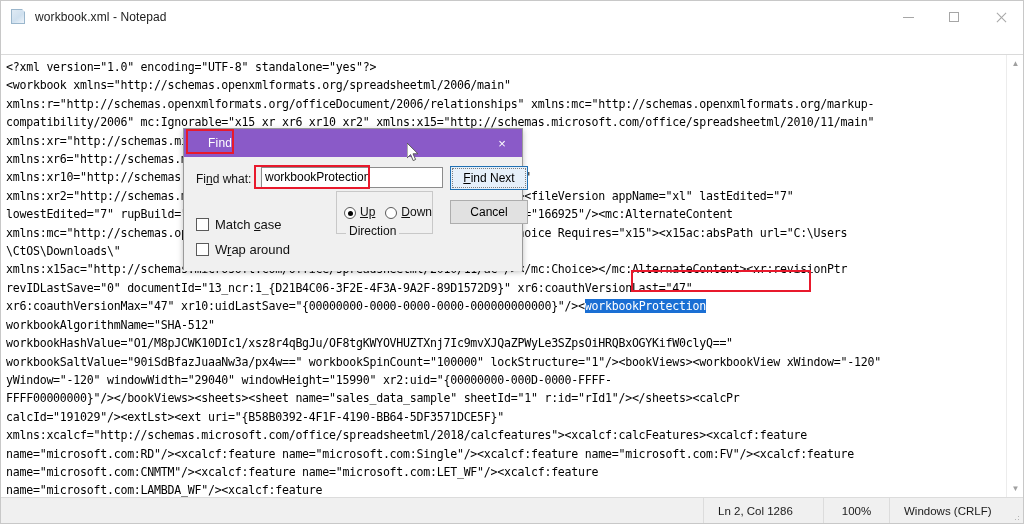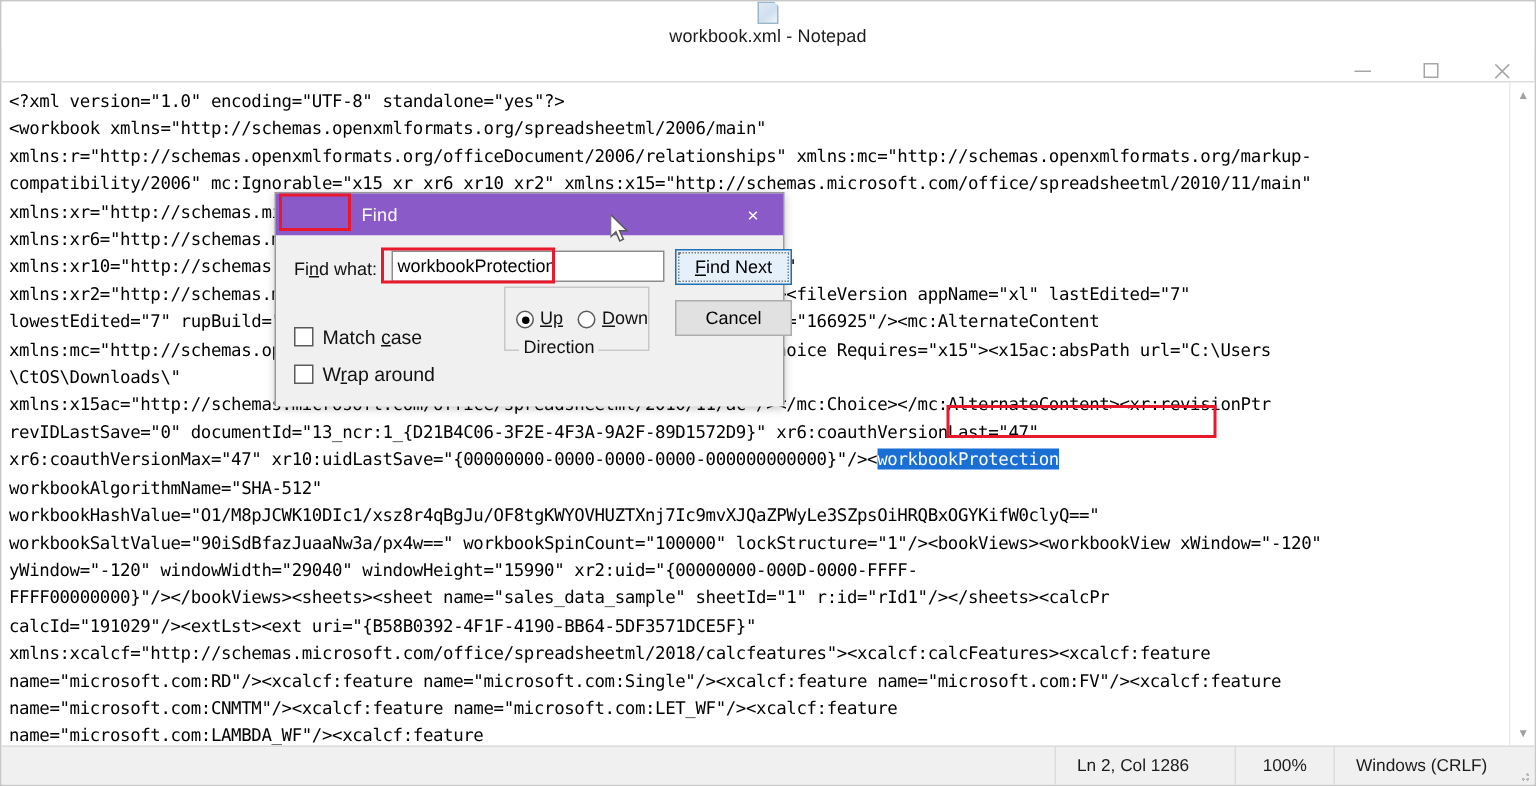--- a/index.html
+++ b/index.html
@@ -24,21 +24,20 @@
   
   .titlebar {
     position: absolute;
     left: 0; top: 0;
     width: 100%;
     height: 32px;
     background: #ffffff;
     display: flex;
     align-items: center;
     box-sizing: border-box;
-    flex-direction: column;
   }
   .app-icon {
     width: 16px; height: 16px;
     margin-left: 10px;
     margin-right: 8px;
     position: relative;
     flex: none;
   }
   .app-icon .sheet {
     position: absolute;
@@ -262,21 +261,20 @@
     display: flex;
     align-items: center;
     box-sizing: border-box;
     position: relative;
   }
   .find-title-text {
     color: #ffffff;
     font-size: 12px;
     padding-left: 24px;
     letter-spacing: .2px;
-    margin-left: 33px;
   }
   .find-close {
     margin-left: auto;
     width: 40px; height: 28px;
     display: flex;
     align-items: center;
     justify-content: center;
     color: #ffffff;
     font-size: 13px;
   }

